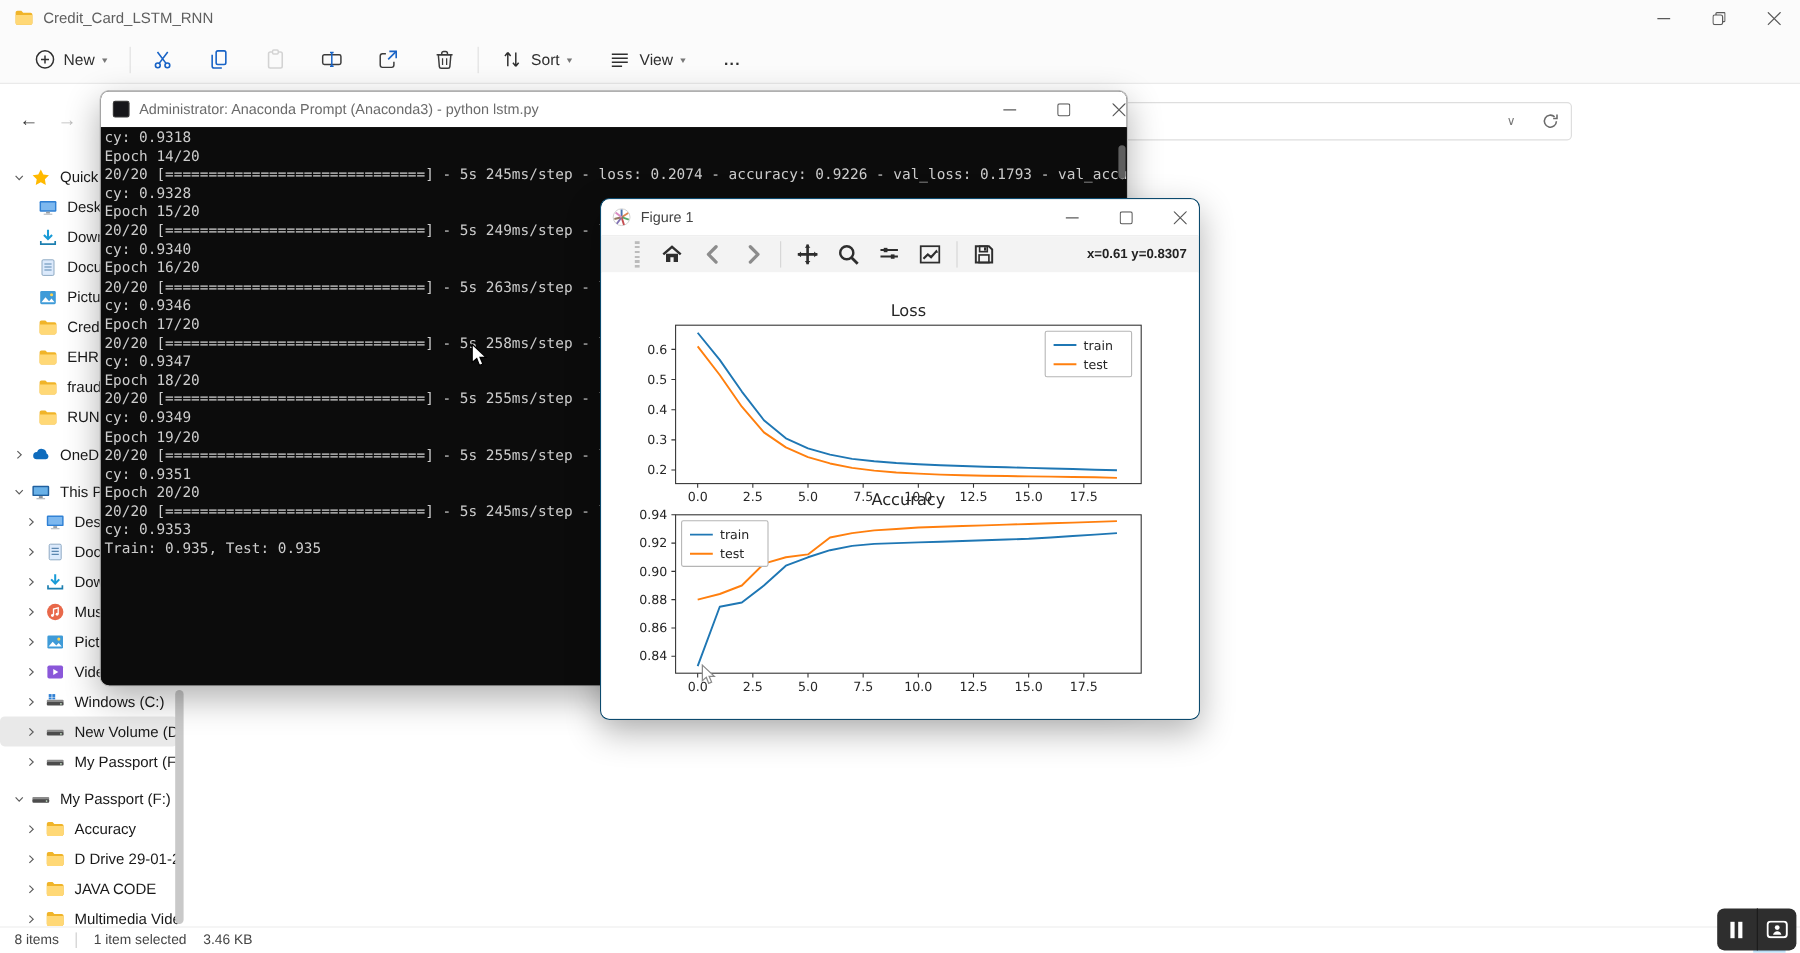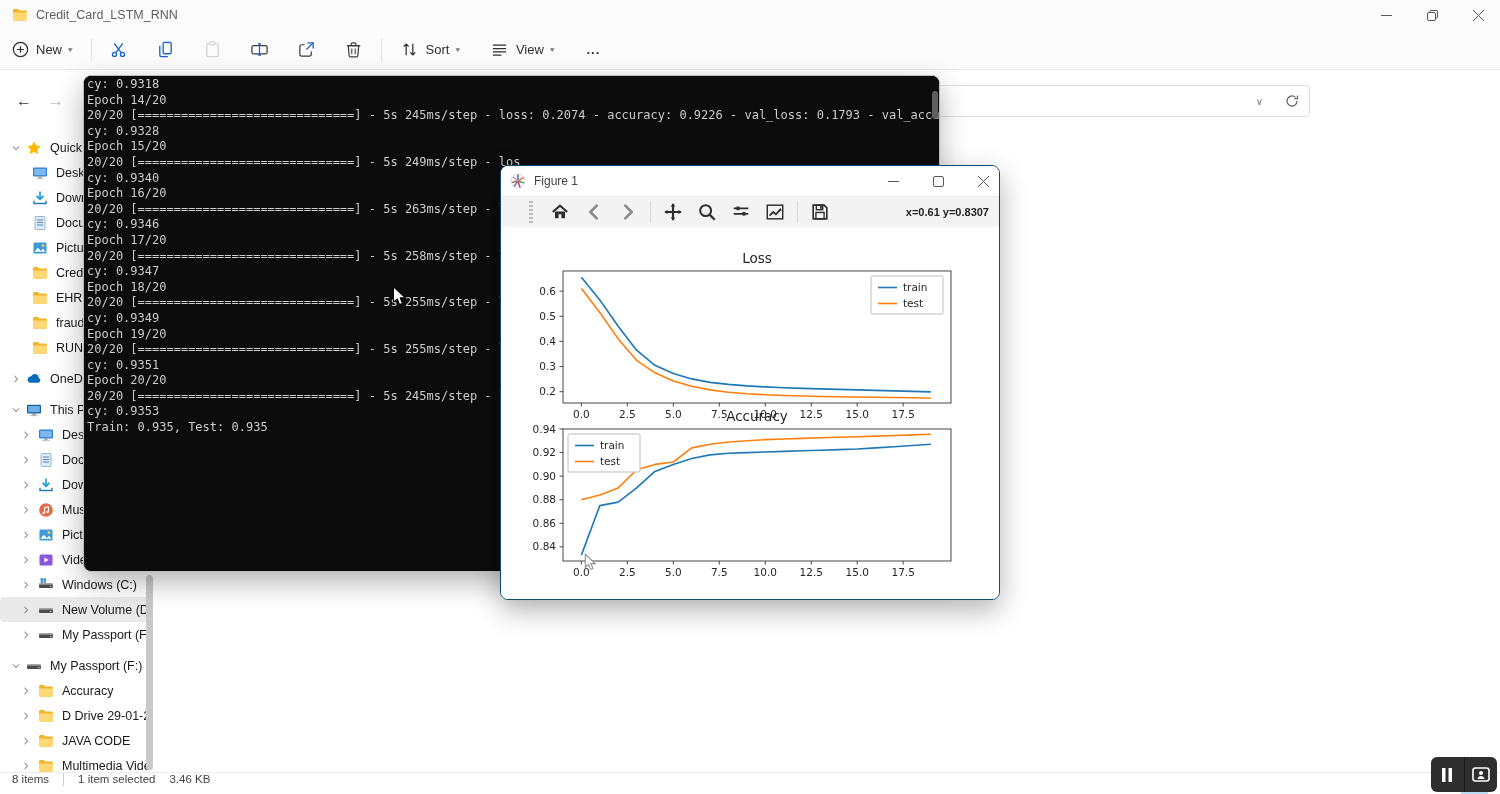--- a/index.html
+++ b/index.html
@@ -6,21 +6,21 @@
 html,body{width:1500px;height:794px;overflow:hidden}
 body{position:relative;font-family:"Liberation Sans",sans-serif;background:#fff;color:#222}
 
 
 .explorer{position:absolute;inset:0;background:#fff}
 .tabrow{position:absolute;left:0;top:0;width:1500px;height:30px;background:#fbfbfb;display:flex;align-items:center}
 .tab{display:flex;align-items:center;gap:8px;padding-left:12px;font-size:12.5px;color:#5f5f5f}
 .tab .ic{width:16px;height:16px}
 .winctl{position:absolute;top:0;height:30px;width:44px;display:flex;align-items:center;justify-content:center;color:#5a5a5a}
 .winctl svg{width:11px;height:11px;stroke:#5a5a5a;stroke-width:1;fill:none}
-.toolbar{position:absolute;left:0;top:30px;width:1500px;height:40px;background:#fbfbfb;border-bottom:1px solid #eaeaea;display:flex;align-items:center;padding-left:2px}
+.toolbar{position:absolute;left:0;top:30px;width:1500px;height:40px;background:#fbfbfb;border-bottom:1px solid #eaeaea;display:flex;align-items:center;padding-left:19px}
 .tbtn{display:flex;align-items:center;gap:6px;font-size:13px;color:#2f2f2f;padding:6px 8px;border-radius:4px}
 .tbtn .chev{font-size:9px;color:#777;transform:scaleY(.8)}
 .ticon{width:34px;height:30px;display:flex;align-items:center;justify-content:center}
 .ticon svg{width:19px;height:19px}
 .tsep{width:1px;height:22px;background:#e1e1e1;margin:0 10px}
 .disabled{opacity:.4}
 .navrow{position:absolute;left:0;top:82px;width:1500px;height:38px;display:flex;align-items:center}
 .navarrow{width:32px;height:30px;display:flex;align-items:center;justify-content:center;font-size:16px}
 .addrbox{position:absolute;left:150px;top:85px;width:1160px;height:32px;background:#fff;border:1px solid #dedede;border-radius:4px;display:flex;align-items:center;justify-content:flex-end;padding-right:10px;gap:22px}
 .addrbox input{border:none;outline:none;flex:1;font-size:12.5px;background:transparent}
@@ -36,21 +36,21 @@
 .schev{width:16px;height:16px;flex:0 0 auto;display:flex;align-items:center;justify-content:center}
 .schev svg{width:12px;height:12px}
 .sicon{width:16px;height:16px;flex:0 0 auto;margin-right:8px}
 .sicon svg{width:16px;height:16px;display:block}
 .l0{padding-left:8px}.l0 .schev{margin-right:2px}
 .l1n{padding-left:32px}  
 .l1c{padding-left:18px}.l1c .schev{margin-right:4px}
 .side-scroll{position:absolute;left:146px;top:575px;width:7px;height:195px;background:#c9c9c9;border-radius:4px}
 
 
-.statusbar{position:absolute;left:0;top:772px;width:1500px;height:22px;background:#fff;border-top:1px solid #eee;display:flex;gap:14px;padding-left:12px;font-size:11.5px;color:#444}
+.statusbar{position:absolute;left:0;top:772px;width:1500px;height:22px;background:#fff;border-top:1px solid #eee;display:flex;align-items:center;gap:14px;padding-left:12px;font-size:11.5px;color:#444}
 .sdiv{width:1px;height:13px;background:#cfcfcf}
 
 
 .terminal{position:absolute;left:83px;top:75px;width:857px;height:497px;border-radius:8px;box-shadow:0 10px 28px rgba(0,0,0,.3);border:1px solid #bdbdbd;overflow:hidden;background:#0c0c0c;z-index:10}
 .term-title{height:30px;background:#fff;display:flex;align-items:center;gap:8px;padding-left:10px;font-size:12px;color:#6b6b6b}
 .term-title .tic{width:14px;height:14px;background:#16161a;border-radius:2px;border:1px solid #3a3a3a}
 .term-ctl{position:absolute;top:0;height:30px;width:44px;display:flex;align-items:center;justify-content:center}
 .term-ctl svg{width:11px;height:11px;stroke:#5a5a5a;stroke-width:1;fill:none}
 .term-body{position:relative;width:100%;height:467px;background:#0c0c0c;overflow:hidden}
 .term-body pre{font-family:"DejaVu Sans Mono","Liberation Mono",monospace;font-size:12px;line-height:15.6px;color:#cccccc;padding:1px 0 0 3px;white-space:pre}
@@ -540,20 +540,39 @@
 
   <div class="statusbar">
     <span>8 items</span>
     <span class="sdiv"></span>
     <span>1 item selected</span>
     <span>3.46 KB</span>
   </div>
 </div>
 
 <div class="terminal">
+  <div class="term-title">
+    <span class="tic"></span>
+    <span>Administrator: Anaconda Prompt (Anaconda3) - python  lstm.py</span>
+    <div class="term-ctl" style="left:735px">
+        <svg viewBox="0 0 11 11">
+          <line x1="0" y1="5.5" x2="11" y2="5.5"></line>
+        </svg>
+      </div>
+    <div class="term-ctl" style="left:780px">
+        <svg viewBox="0 0 11 11">
+          <rect x="0.5" y="0.5" width="10" height="10" rx="1.5"></rect>
+        </svg>
+      </div>
+    <div class="term-ctl" style="left:826px">
+        <svg viewBox="0 0 11 11">
+          <path d="M0 0l11 11M11 0L0 11"></path>
+        </svg>
+      </div>
+  </div>
   <div class="term-body">
     <pre id="term-pre">cy: 0.9318
 Epoch 14/20
 20/20 [==============================] - 5s 245ms/step - loss: 0.2074 - accuracy: 0.9226 - val_loss: 0.1793 - val_accura
 cy: 0.9328
 Epoch 15/20
 20/20 [==============================] - 5s 249ms/step - los
 cy: 0.9340
 Epoch 16/20
 20/20 [==============================] - 5s 263ms/step - los

